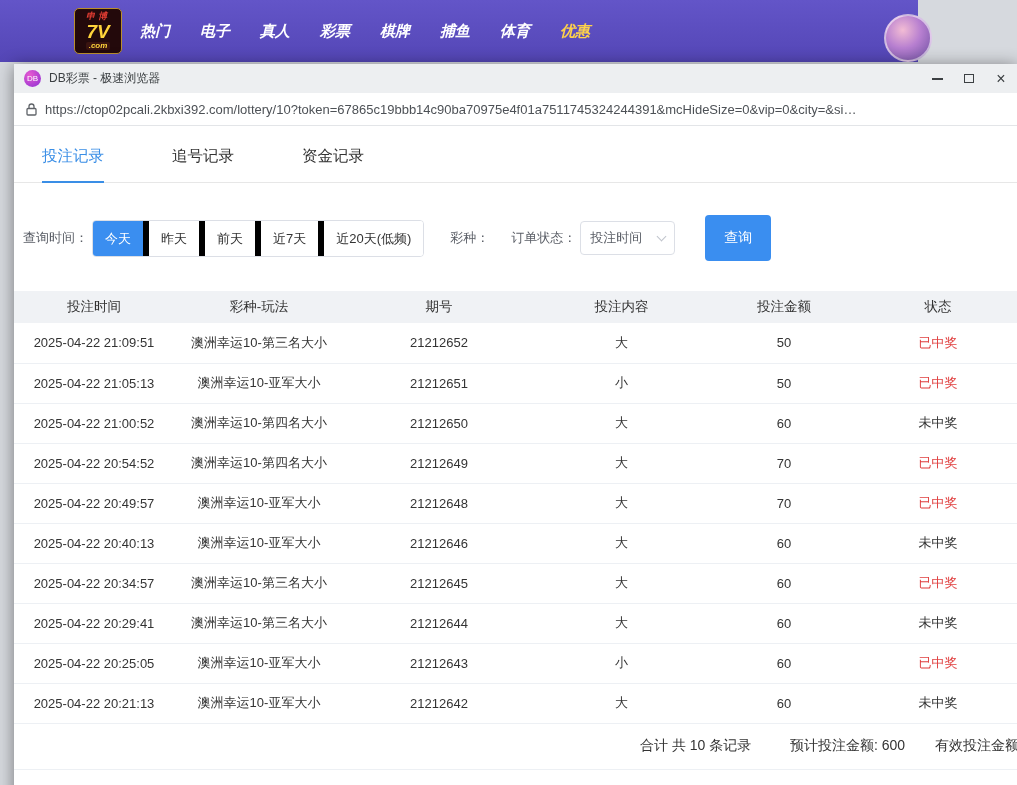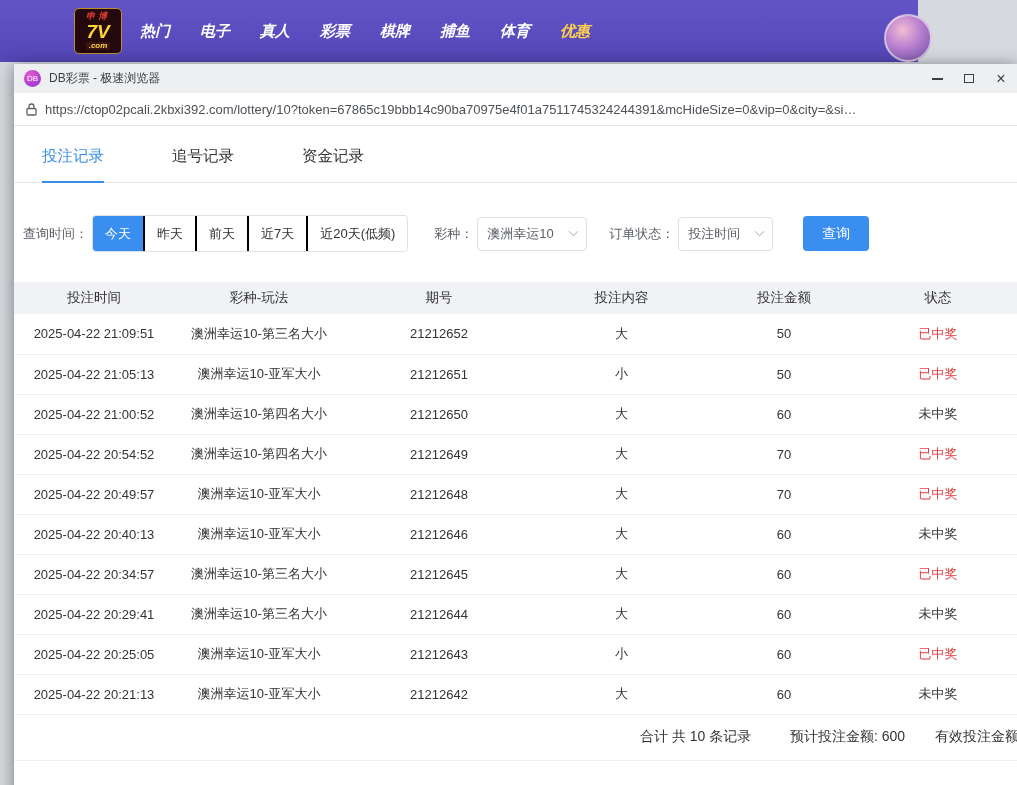--- a/index.html
+++ b/index.html
@@ -43,34 +43,34 @@
 
   
   .tabs{display:flex;gap:68px;padding:20px 28px 0 28px;border-bottom:1px solid #e7e7e7;}
   .tab{font-size:15.5px;color:#333;padding-bottom:14px;cursor:pointer;}
   .tab.active{color:#3a8ee6;border-bottom:2px solid #3a8ee6;margin-bottom:-1px;}
 
   
   .filters{display:flex;align-items:center;margin-top:32px;padding:0 9px;font-size:13px;color:#5a5e66;}
   .btn-group{display:flex;border:1px solid #dcdfe6;border-radius:4px;overflow:hidden;margin-left:4px;}
   .tbtn{height:35px;line-height:35px;padding:0 12px;font-size:13px;color:#333;background:#fff;
-    border-right:2px solid #000000;cursor:pointer;white-space:nowrap;}
+    border-right:6px solid #000000;cursor:pointer;white-space:nowrap;}
   .tbtn:last-child{border-right:none;}
   .tbtn.active{background:#3a8ef0;color:#fff;}
   .flabel{white-space:nowrap;}
   .flabel.l2{margin-left:26px;}
   .flabel.l3{margin-left:22px;}
   .select{height:34px;border:1px solid #dcdfe6;border-radius:4px;display:flex;align-items:center;
     justify-content:space-between;padding:0 9px;margin-left:4px;cursor:pointer;background:#fff;}
   .select.lottery{width:110px;}
   .select.status{width:95px;}
   .select .sel-text{font-size:13px;color:#5a5e66;}
   .caret{width:7px;height:7px;border-right:1.5px solid #c0c4cc;border-bottom:1.5px solid #c0c4cc;
     transform:rotate(45deg);margin-top:-4px;}
-  .search-btn{margin-left:30px;width:66px;height:35px;background:#3a8ef0;color:#fff;border:none;
+  .search-btn{margin-left:30px;width:66px;height:46px;background:#3a8ef0;color:#fff;border:none;
     border-radius:4px;font-size:14px;cursor:pointer;font-family:inherit;}
 
   
   table{width:100%;border-collapse:collapse;margin-top:30px;}
   thead th{height:32px;background:#f0f2f5;font-size:13.5px;font-weight:normal;color:#333;text-align:center;}
   tbody td{height:40px;font-size:13px;color:#333;text-align:center;border-bottom:1px solid #edf0f4;}
   td.status.won{color:#e03e3e;}
 
   
   .summary{position:relative;height:46px;border-bottom:1px solid #edf0f4;font-size:14px;color:#333;}
@@ -146,24 +146,20 @@
   <div class="filters">
     <span class="flabel">查询时间：</span>
     <div class="btn-group">
       <span class="tbtn active">今天</span>
       <span class="tbtn">昨天</span>
       <span class="tbtn">前天</span>
       <span class="tbtn">近7天</span>
       <span class="tbtn">近20天(低频)</span>
     </div>
     <span class="flabel l2">彩种：</span>
-    <div class="select lottery">
-      <span class="sel-text">澳洲幸运10</span>
-      <span class="caret"></span>
-    </div>
     <span class="flabel l3">订单状态：</span>
     <div class="select status">
       <span class="sel-text">投注时间</span>
       <span class="caret"></span>
     </div>
     <button class="search-btn">查询</button>
   </div>
 
   <table>
     <colgroup>

